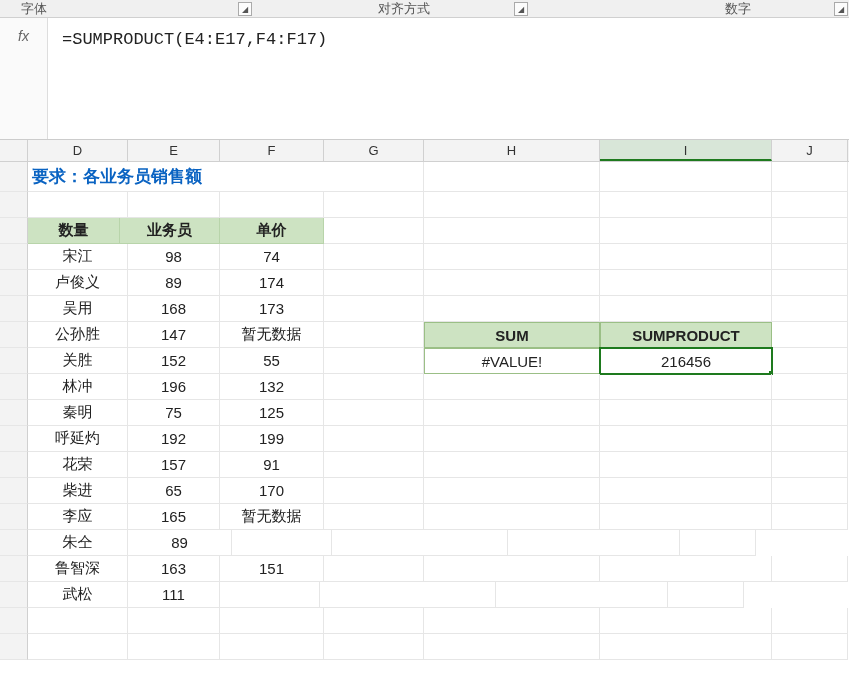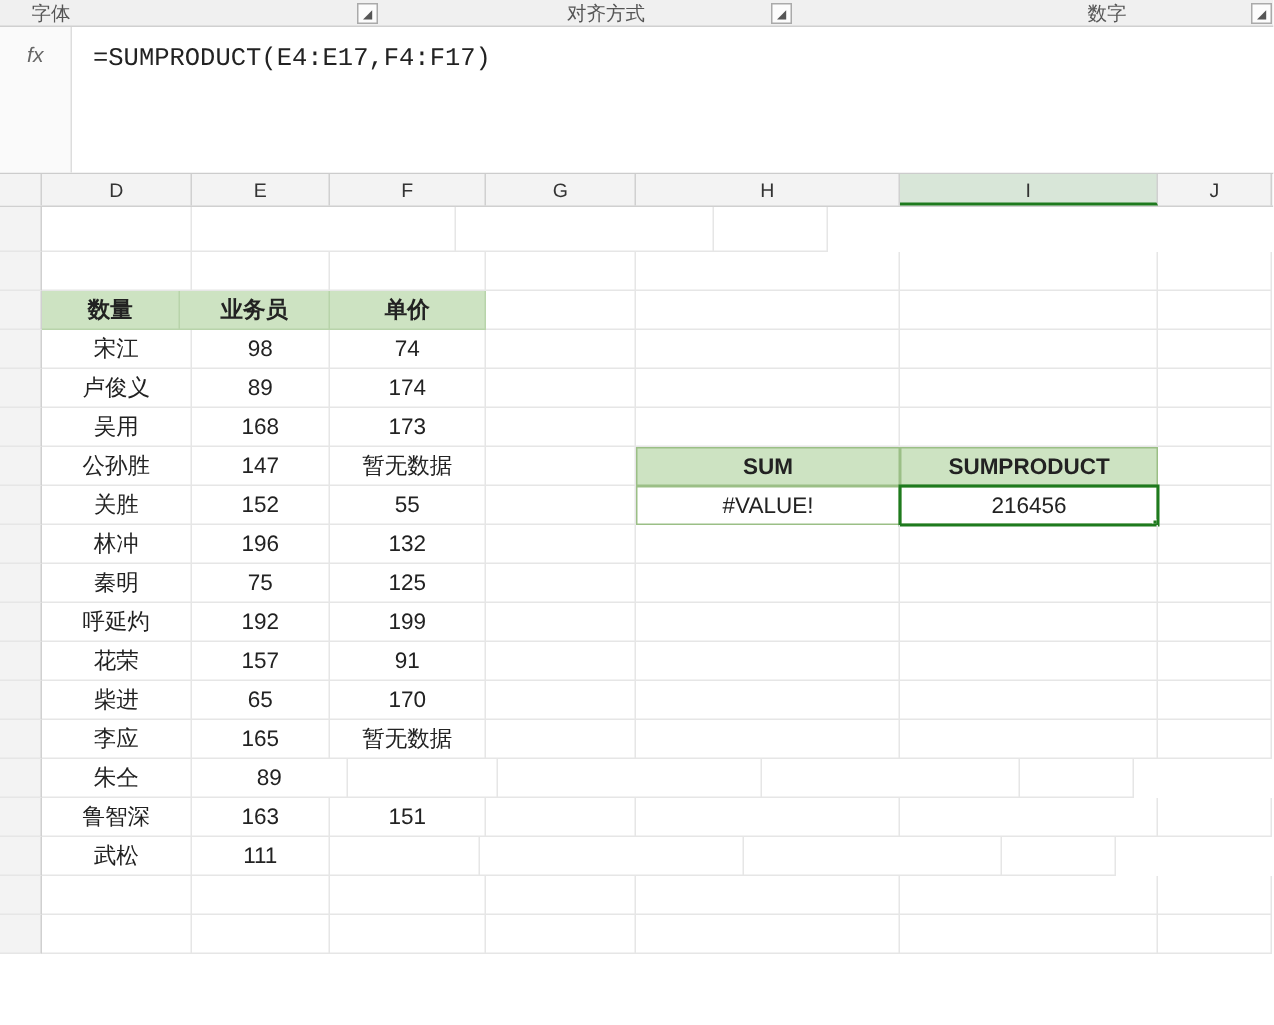--- a/index.html
+++ b/index.html
@@ -42,21 +42,21 @@
   .rg-font-l { position: absolute; left: 238px; top: 2px; }
   .rg-align { position: absolute; left: 378px; top: 0; }
   .rg-align-l { position: absolute; left: 514px; top: 2px; }
   .rg-num { position: absolute; left: 725px; top: 0; }
   .rg-num-l { position: absolute; left: 834px; top: 2px; }
 
   .formula-bar-wrap {
     display: flex;
     border-bottom: 1px solid #ccc;
     background: #fff;
-    height: 98px;
+    height: 122px;
     align-items: stretch;
   }
   .fx-label {
     width: 48px;
     display: flex;
     align-items: flex-start;
     justify-content: center;
     padding-top: 10px;
     font-style: italic;
     color: #666;
@@ -200,20 +200,21 @@
     <div class="col-h w-G">G</div>
     <div class="col-h w-H">H</div>
     <div class="col-h w-I sel">I</div>
     <div class="col-h w-J">J</div>
   </div>
 
   <div class="rows">
 
     <div class="row" style="height:30px">
       <div class="row-h"></div>
+      <div class="cell w-D title-text noborder-span" style="width:296px">要求：各业务员销售额</div>
       <div class="cell w-G"></div>
       <div class="cell w-H"></div>
       <div class="cell w-I"></div>
       <div class="cell w-J"></div>
     </div>
 
     <div class="row">
       <div class="row-h"></div>
       <div class="cell w-D"></div>
       <div class="cell w-E"></div>

